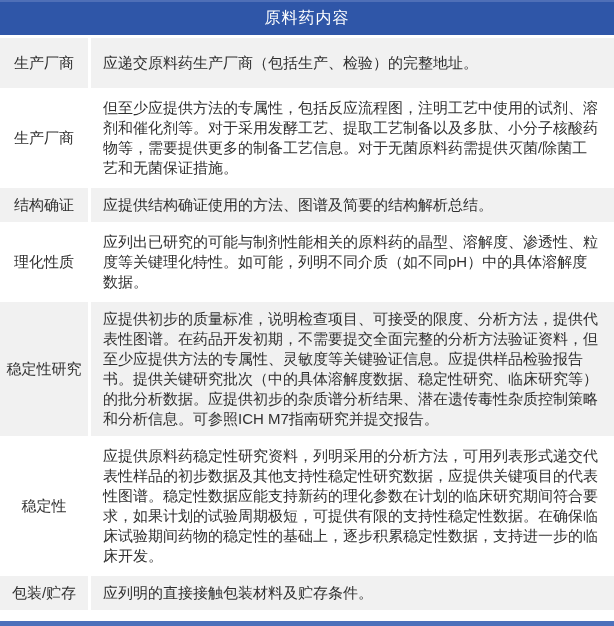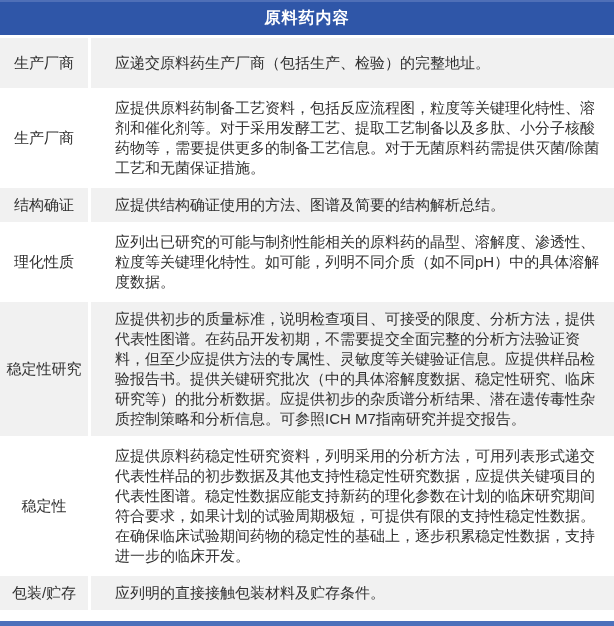--- a/index.html
+++ b/index.html
@@ -25,21 +25,21 @@
     flex-direction: column;
     overflow: hidden;
   }
   .header {
     flex: none;
     height: 35px;
     background: var(--header-bg);
     border-top: 2px solid var(--header-edge);
     color: var(--title-color);
     font-size: 16px;
-    font-weight: bold;
+    font-weight: normal;
     display: flex;
     align-items: center;
     justify-content: center;
     letter-spacing: 1px;
   }
   .table-body {
     flex: 1 1 auto;
     display: flex;
     flex-direction: column;
     gap: 3px;
@@ -64,21 +64,21 @@
     justify-content: center;
     font-size: 15px;
     color: var(--text-color);
     padding: 4px 2px;
   }
   .content-cell {
     flex: 1 1 auto;
     font-size: 15px;
     line-height: 20px;
     color: var(--text-color);
-    padding: 7px 12px 7px 24px;
+    padding: 7px 12px 7px 12px;
     display: flex;
     align-items: center;
   }
   .content-cell .content-text { width: 100%; }
   .footer-bar {
     flex: none;
     height: 5px;
     margin-top: 2px;
     background: var(--footer-bg);
   }
@@ -98,21 +98,21 @@
     <div class="cell content-cell">
       <div class="content-text">应递交原料药生产厂商（包括生产、检验）的完整地址。</div>
     </div>
   </div>
 
   <div class="row even">
     <div class="cell label-cell">
       <span>生产厂商</span>
     </div>
     <div class="cell content-cell">
-      <div class="content-text">应提供原料药制备工艺资料，包括反应流程图，粒度等关键理化特性、溶剂和催化剂等。对于采用发酵工艺、提取工艺制备以及多肽、小分子核酸药物等，需要提供更多的制备工艺信息。对于无菌原料药需提供灭菌/除菌工艺和无菌保证措施。</div>
+      <div class="content-text">但至少应提供方法的专属性，包括反应流程图，注明工艺中使用的试剂、溶剂和催化剂等。对于采用发酵工艺、提取工艺制备以及多肽、小分子核酸药物等，需要提供更多的制备工艺信息。对于无菌原料药需提供灭菌/除菌工艺和无菌保证措施。</div>
     </div>
   </div>
 
   <div class="row odd">
     <div class="cell label-cell">
       <span>结构确证</span>
     </div>
     <div class="cell content-cell">
       <div class="content-text">应提供结构确证使用的方法、图谱及简要的结构解析总结。</div>
     </div>

